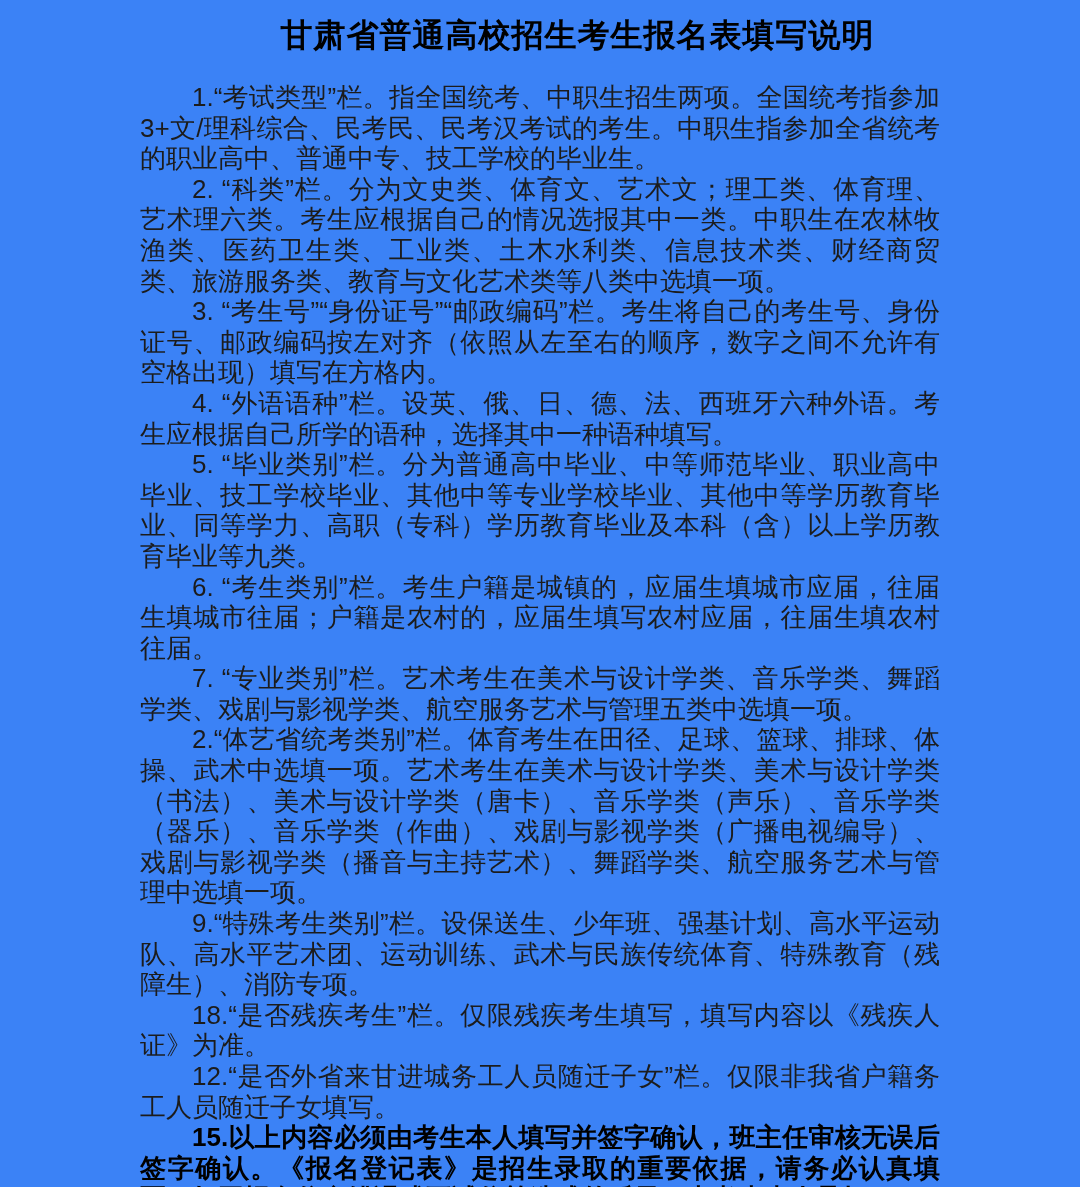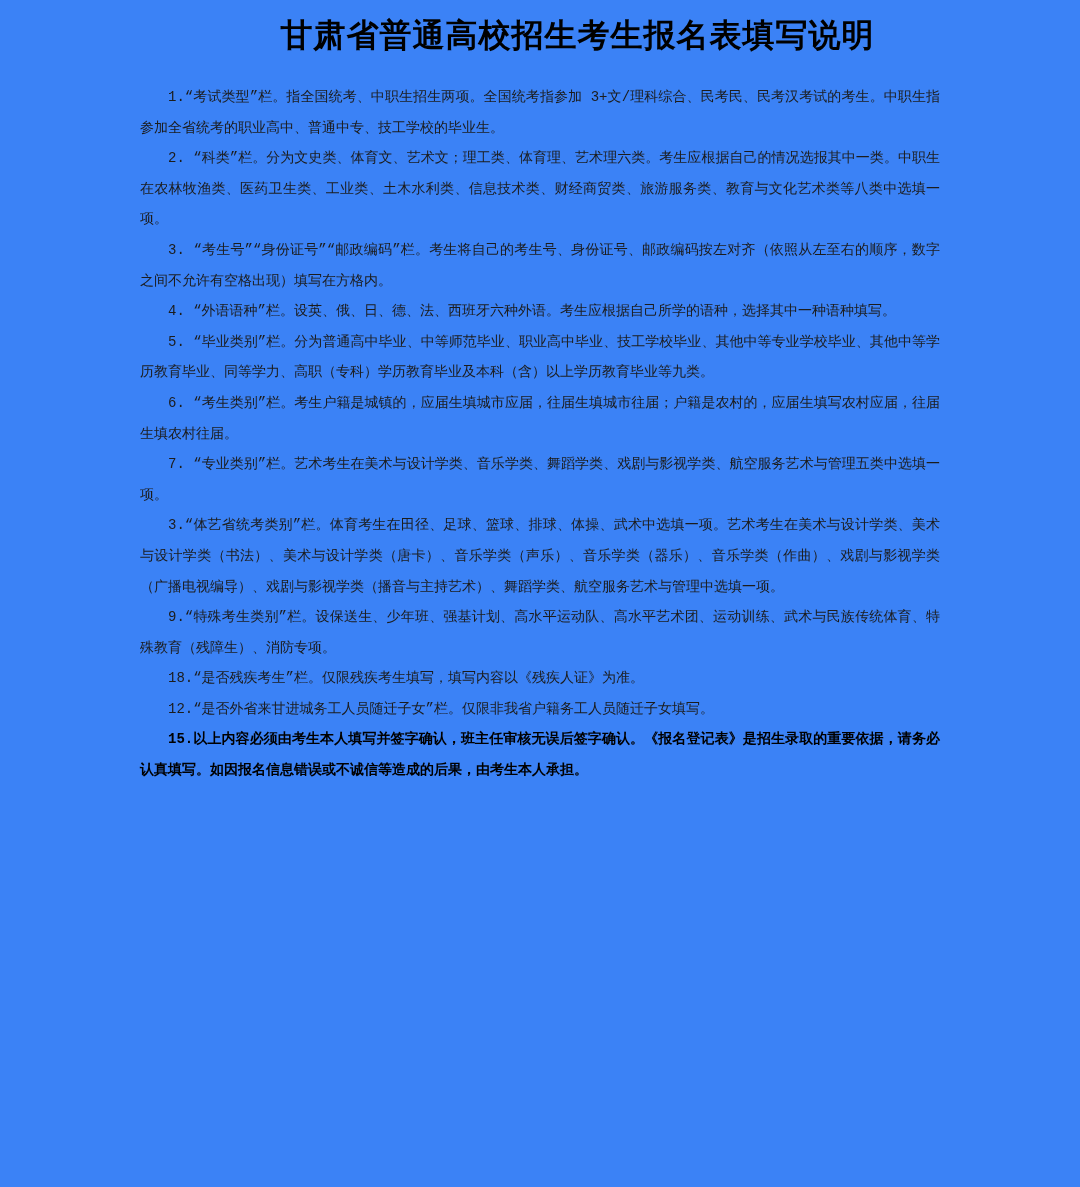--- a/index.html
+++ b/index.html
@@ -26,22 +26,22 @@
     line-height: 46px;
     text-align: center;
     color: #000000;
     margin: 0 0 24px 0;
     letter-spacing: 1px;
   }
   .doc-body {
     width: 800px;
   }
   .para {
-    font-family: Liberation Mono, monospace;
-    font-size: 14px;
+    font-family: Liberation Sans, sans-serif;
+    font-size: 26px;
     line-height: 30.6px;
     color: #1c1c1c;
     margin: 0;
     text-indent: 2em;
     text-align: justify;
     text-justify: inter-ideograph;
   }
   .para.bold {
     font-weight: 700;
     color: #000000;
@@ -53,19 +53,19 @@
 <div class="page">
   <h1 class="doc-title">甘肃省普通高校招生考生报名表填写说明</h1>
   <div class="doc-body" id="paragraphs-container">
       <p class="para">1.“考试类型”栏。指全国统考、中职生招生两项。全国统考指参加 3+文/理科综合、民考民、民考汉考试的考生。中职生指参加全省统考的职业高中、普通中专、技工学校的毕业生。</p>
       <p class="para">2. “科类”栏。分为文史类、体育文、艺术文；理工类、体育理、艺术理六类。考生应根据自己的情况选报其中一类。中职生在农林牧渔类、医药卫生类、工业类、土木水利类、信息技术类、财经商贸类、旅游服务类、教育与文化艺术类等八类中选填一项。</p>
       <p class="para">3. “考生号”“身份证号”“邮政编码”栏。考生将自己的考生号、身份证号、邮政编码按左对齐（依照从左至右的顺序，数字之间不允许有空格出现）填写在方格内。</p>
       <p class="para">4. “外语语种”栏。设英、俄、日、德、法、西班牙六种外语。考生应根据自己所学的语种，选择其中一种语种填写。</p>
       <p class="para">5. “毕业类别”栏。分为普通高中毕业、中等师范毕业、职业高中毕业、技工学校毕业、其他中等专业学校毕业、其他中等学历教育毕业、同等学力、高职（专科）学历教育毕业及本科（含）以上学历教育毕业等九类。</p>
       <p class="para">6. “考生类别”栏。考生户籍是城镇的，应届生填城市应届，往届生填城市往届；户籍是农村的，应届生填写农村应届，往届生填农村往届。</p>
       <p class="para">7. “专业类别”栏。艺术考生在美术与设计学类、音乐学类、舞蹈学类、戏剧与影视学类、航空服务艺术与管理五类中选填一项。</p>
-      <p class="para">3.“体艺省统考类别”栏。体育考生在田径、足球、篮球、排球、体操、武术中选填一项。艺术考生在美术与设计学类、美术与设计学类（书法）、美术与设计学类（唐卡）、音乐学类（声乐）、音乐学类（器乐）、音乐学类（作曲）、戏剧与影视学类（广播电视编导）、戏剧与影视学类（播音与主持艺术）、舞蹈学类、航空服务艺术与管理中选填一项。</p>
+      <p class="para">2.“体艺省统考类别”栏。体育考生在田径、足球、篮球、排球、体操、武术中选填一项。艺术考生在美术与设计学类、美术与设计学类（书法）、美术与设计学类（唐卡）、音乐学类（声乐）、音乐学类（器乐）、音乐学类（作曲）、戏剧与影视学类（广播电视编导）、戏剧与影视学类（播音与主持艺术）、舞蹈学类、航空服务艺术与管理中选填一项。</p>
       <p class="para">9.“特殊考生类别”栏。设保送生、少年班、强基计划、高水平运动队、高水平艺术团、运动训练、武术与民族传统体育、特殊教育（残障生）、消防专项。</p>
       <p class="para">18.“是否残疾考生”栏。仅限残疾考生填写，填写内容以《残疾人证》为准。</p>
       <p class="para">12.“是否外省来甘进城务工人员随迁子女”栏。仅限非我省户籍务工人员随迁子女填写。</p>
       <p class="para bold">15.以上内容必须由考生本人填写并签字确认，班主任审核无误后签字确认。《报名登记表》是招生录取的重要依据，请务必认真填写。如因报名信息错误或不诚信等造成的后果，由考生本人承担。</p>
     </div>
 </div>
 
 </body></html>

